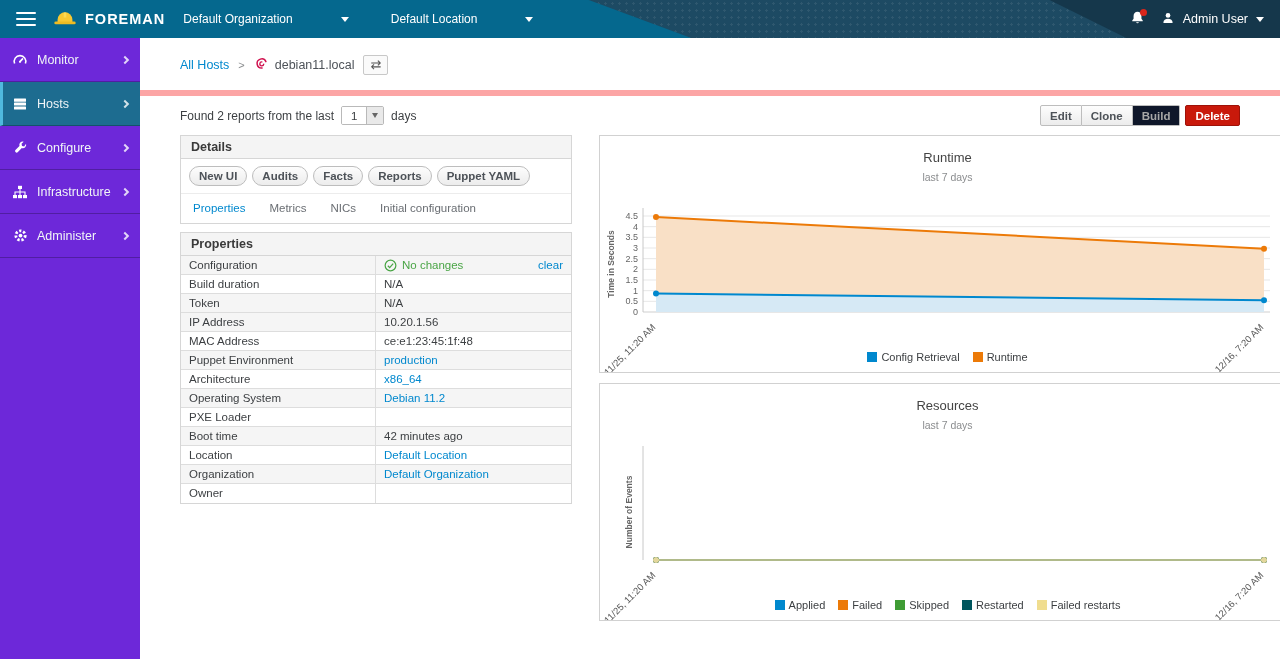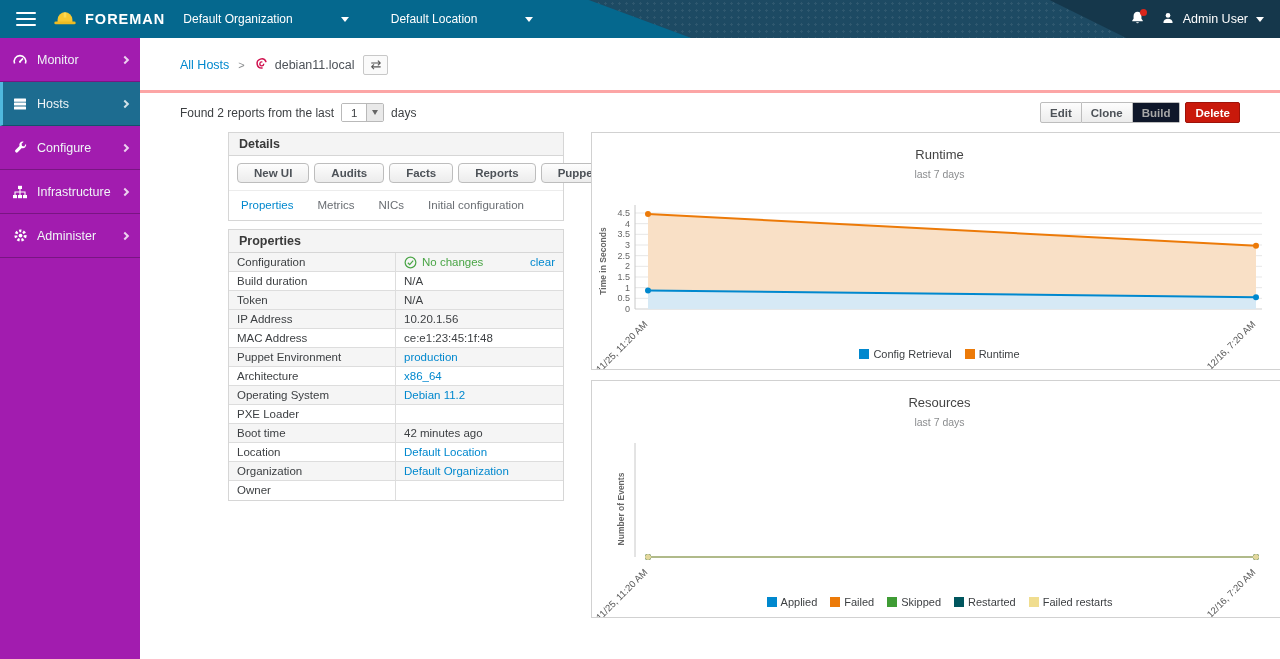--- a/index.html
+++ b/index.html
@@ -22,31 +22,31 @@
   .nav-dd { display:flex; align-items:center; color:#fff; font-size:12px; margin-right:42px; cursor:pointer; }
   .nav-dd .dd-label { margin-right:48px; }
   .caret { width:0; height:0; border-left:4px solid transparent; border-right:4px solid transparent;
     border-top:5px solid #fff; display:inline-block; }
   .nav-right { margin-left:auto; display:flex; align-items:center; gap:16px; color:#fff; font-size:12.5px; }
   .bell-wrap { position:relative; cursor:pointer; }
   .bell-dot { position:absolute; top:-1px; right:-2px; width:7px; height:7px; background:#d9261c; border-radius:50%; }
   .user-menu { display:flex; align-items:center; gap:8px; cursor:pointer; }
 
   
-  .sidebar { position:absolute; top:38px; left:0; bottom:0; width:140px; background:#a21caf; z-index:10; }
+  .sidebar { position:absolute; top:38px; left:0; bottom:0; width:140px; background:#6d28d9; z-index:10; }
   .side-item { height:44px; display:flex; align-items:center; gap:9px; padding:0 12px;
     border-bottom:1px solid rgba(0,0,0,.25); color:#f0f4f7; font-size:12.5px; cursor:pointer; }
   .side-item.active { background:#1d6c90; border-left:3px solid #4fb9de; padding-left:9px; }
   .side-icon { width:16px; height:16px; display:flex; align-items:center; justify-content:center; }
   .chev { width:6px; height:6px; border-top:2px solid rgba(255,255,255,.8);
     border-right:2px solid rgba(255,255,255,.8); transform:rotate(45deg); margin-left:auto; }
 
   
   .content { position:absolute; top:38px; left:140px; right:0; bottom:0; background:#fff; overflow:hidden; }
-  .crumb-bar { padding:17px 40px 15px; border-bottom:3px solid #fca5a5; display:flex; align-items:center; }
+  .crumb-bar { padding:17px 40px 15px; border-bottom:6px solid #fca5a5; display:flex; align-items:center; }
   .crumb-bar a { color:#0088ce; text-decoration:none; font-size:12.5px; }
   .crumb-sep { color:#8b8d8f; margin:0 9px; font-size:11px; }
   .host-name { font-size:12.5px; color:#4d5258; margin-left:6px; }
   .switch-btn { margin-left:9px; padding:0 6px; height:20px; background:#fafafa; border:1px solid #c8c8c8;
     border-radius:2px; font-size:13px; color:#555; line-height:18px; cursor:pointer; }
 
   .body-area { padding:9px 40px 0; }
   .reports-row { display:flex; justify-content:space-between; align-items:center; }
   .reports-left { font-size:12px; color:#3c3f42; display:flex; align-items:center; }
   .combo { display:inline-flex; margin:0 7px; border:1px solid #b9b9b9; border-radius:2px; overflow:hidden; cursor:pointer; }
@@ -57,30 +57,30 @@
   .actions { display:flex; align-items:center; }
   .abtn { font-size:11.5px; font-weight:600; color:#4d5258; padding:3.5px 9px;
     background:linear-gradient(#fdfdfd,#ececec); border:1px solid #bdbdbd; cursor:pointer; }
   .abtn.first { border-radius:2px 0 0 2px; }
   .abtn.mid { border-left:none;text-align:right; }
   .abtn.last-group { border-left:none; border-radius:0 2px 2px 0; }
   .abtn.disabled { color:#a7a7a7; background:#0f172a; cursor:default; }
   .abtn.danger { background:#c9190b; border-color:#9e1209; color:#fff; border-radius:2px; margin-left:5px; }
 
   .columns { display:flex; margin-top:9px; align-items:flex-start; }
-  .left-col { width:336px; flex:none;margin-left:48px; }
+  .left-col { width:392px; flex:none; }
   .right-col { flex:none; width:697px; margin-left:27px; }
 
   .panel { border:1px solid #d6d6d6; background:#fff; }
   .panel + .panel { margin-top:8px; }
   .panel-h { background:#f4f4f4; border-bottom:1px solid #d6d6d6; padding:4px 10px;
     font-weight:bold; font-size:12.5px; color:#3a3a3a; }
   .det-btns { padding:7px 8px; display:flex; gap:5px; }
-  .det-btn { font-size:11.5px; font-weight:600; color:#4d5258; padding:3px 16px;
-    background:linear-gradient(#fdfdfd,#ececec); border:1px solid #bdbdbd; border-radius:4px; cursor:pointer; white-space:nowrap; }
+  .det-btn { font-size:11.5px; font-weight:600; color:#4d5258; padding:3px 9px;
+    background:linear-gradient(#fdfdfd,#ececec); border:1px solid #bdbdbd; border-radius:10px; cursor:pointer; white-space:nowrap; }
   .det-tabs { display:flex; gap:24px; padding:8px 12px 9px; border-top:1px solid #ececec; font-size:11.5px; }
   .tab { color:#6a6e73; cursor:pointer; }
   .tab.active { color:#0088ce; }
 
   .prow { display:flex; border-bottom:1px solid #ddd; font-size:11.5px; min-height:19px; align-items:stretch; }
   .prow:last-child { border-bottom:none; }
   .prow.alt { background:#f5f5f5; }
   .plabel { width:50%; padding:3px 8px 2px; border-right:1px solid #ddd; color:#3c3f42; }
   .pval { flex:1; padding:2px 8px; display:flex; align-items:center; gap:5px; }
   .pval a { color:#0088ce; text-decoration:none; }

